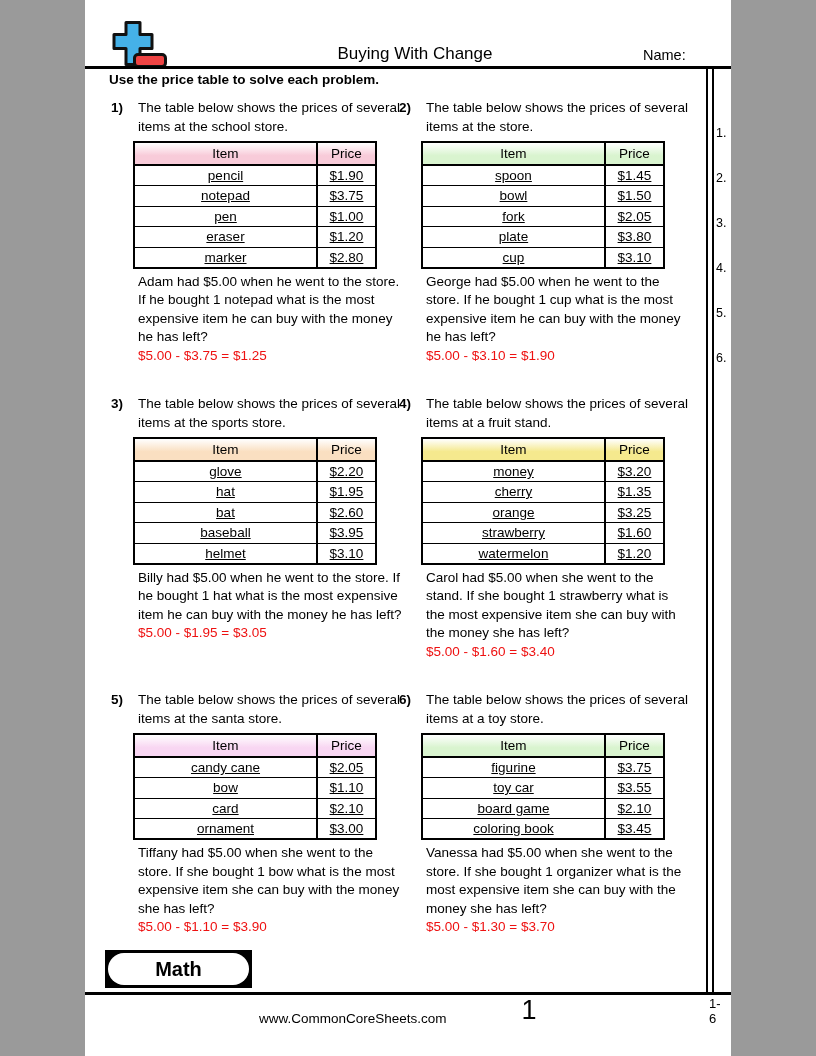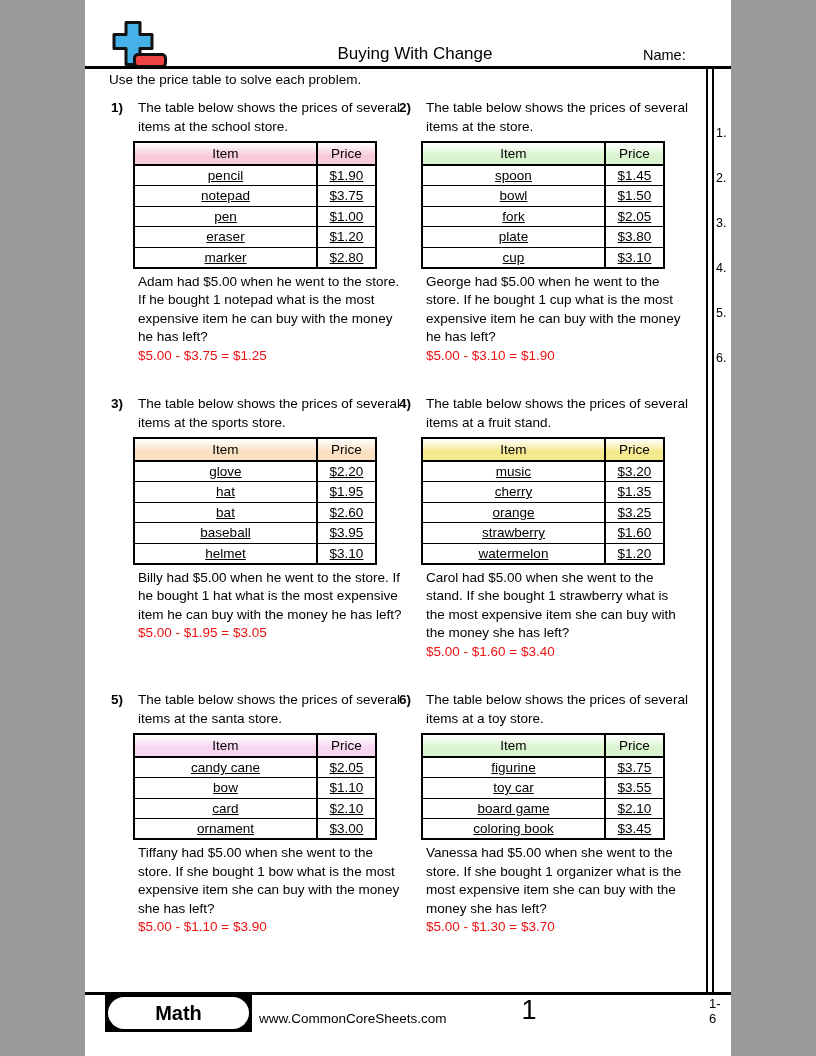--- a/index.html
+++ b/index.html
@@ -10,21 +10,21 @@
     overflow:hidden;
   }
   :root { --red:#ee1111; }
 
   
   .logo { position:absolute; left:26px; top:20px; }
   .ws-title { position:absolute; left:0; top:44px; width:660px; text-align:center; font-size:17px; }
   .name-label { position:absolute; left:558px; top:47px; font-size:14.5px; }
   .answer-key { position:absolute; left:626px; top:40px; width:190px; text-align:center; font-size:20px; font-weight:bold; color:var(--red); letter-spacing:0.5px; }
   .header-rule { position:absolute; left:0; top:66px; width:816px; height:3px; background:#000; }
-  .instruction { position:absolute; left:24px; top:72px; font-size:13.5px; font-weight:normal; }
+  .instruction { position:absolute; left:24px; top:72px; font-size:13.5px; font-weight:bold; }
 
   
   .problems-grid {
     position:absolute; left:24px; top:99px; width:594px;
     display:grid; grid-template-columns:288px 294px; grid-auto-rows:296px;
   }
   .problem { position:relative; }
   .pnum { position:absolute; left:2px; top:1px; font-weight:bold; font-size:13.5px; }
   .pbody { margin-left:29px; width:264px; }
   .intro { margin:0; font-size:13.5px; line-height:18.5px; }
@@ -41,21 +41,21 @@
   .divider { position:absolute; left:621px; top:68px; width:8px; height:925px; border-left:2.4px solid #000; border-right:2.4px solid #000; }
   .answers { position:absolute; left:631px; top:72px; width:181px; }
   .answers-title { margin:0; text-align:center; font-size:17px; font-weight:bold; letter-spacing:3px; text-decoration:underline; text-underline-offset:4px; }
   .answer-item { display:flex; height:21px; margin-top:24px; }
   .answer-item:first-of-type { margin-top:28px; }
   .anum { width:17px; font-size:12.5px; padding-top:6px; }
   .aline { flex:1; margin-right:18px; border-bottom:2px solid #3c3c3c; text-align:center; font-weight:bold; font-size:15.5px; color:var(--red); }
 
   
   .footer-rule { position:absolute; left:0; top:992px; width:816px; height:2.5px; background:#000; }
-  .math-badge { position:absolute; left:20px; top:994px; width:147px; height:38px; background:#000; }
+  .math-badge { position:absolute; left:20px; top:950px; width:147px; height:38px; background:#000; }
   .math-badge-inner { position:absolute; left:3px; top:3px; right:3px; bottom:3px; background:#fff; border-radius:17px; display:flex; align-items:center; justify-content:center; font-size:20px; font-weight:bold; }
   .site-url { position:absolute; left:174px; top:1011px; font-size:13.5px; }
   .page-number { position:absolute; left:404px; top:995px; width:80px; text-align:center; font-size:27px; }
   .score-strip { position:absolute; left:624px; top:995px; display:flex; align-items:center; }
   .score-label { font-size:13px; margin-right:11px; padding-top:1px; }
   .score-box { width:23.5px; height:19px; border:1.6px solid #000; margin-left:-1.6px; display:flex; align-items:center; justify-content:center; font-size:13px; background:#1d4ed8; }
   .score-box:first-of-type { margin-left:0; }
 </style>
 </head>
 <body>
@@ -198,21 +198,21 @@
       <p class="intro">The table below shows the prices of several items at a fruit stand.</p>
       <table class="price-table">
         <thead>
           <tr>
             <th class="th-item" style="background: linear-gradient(rgb(255, 255, 255) 0%, rgb(245, 233, 142) 60%, rgb(245, 233, 142) 100%);">Item</th>
             <th class="th-price" style="background: linear-gradient(rgb(255, 255, 255) 0%, rgb(245, 233, 142) 60%, rgb(245, 233, 142) 100%);">Price</th>
           </tr>
         </thead>
         <tbody>
               <tr>
-                <td class="col-item">music</td>
+                <td class="col-item">money</td>
                 <td class="col-price">$3.20</td>
               </tr>
               <tr>
                 <td class="col-item">cherry</td>
                 <td class="col-price">$1.35</td>
               </tr>
               <tr>
                 <td class="col-item">orange</td>
                 <td class="col-price">$3.25</td>
               </tr>

